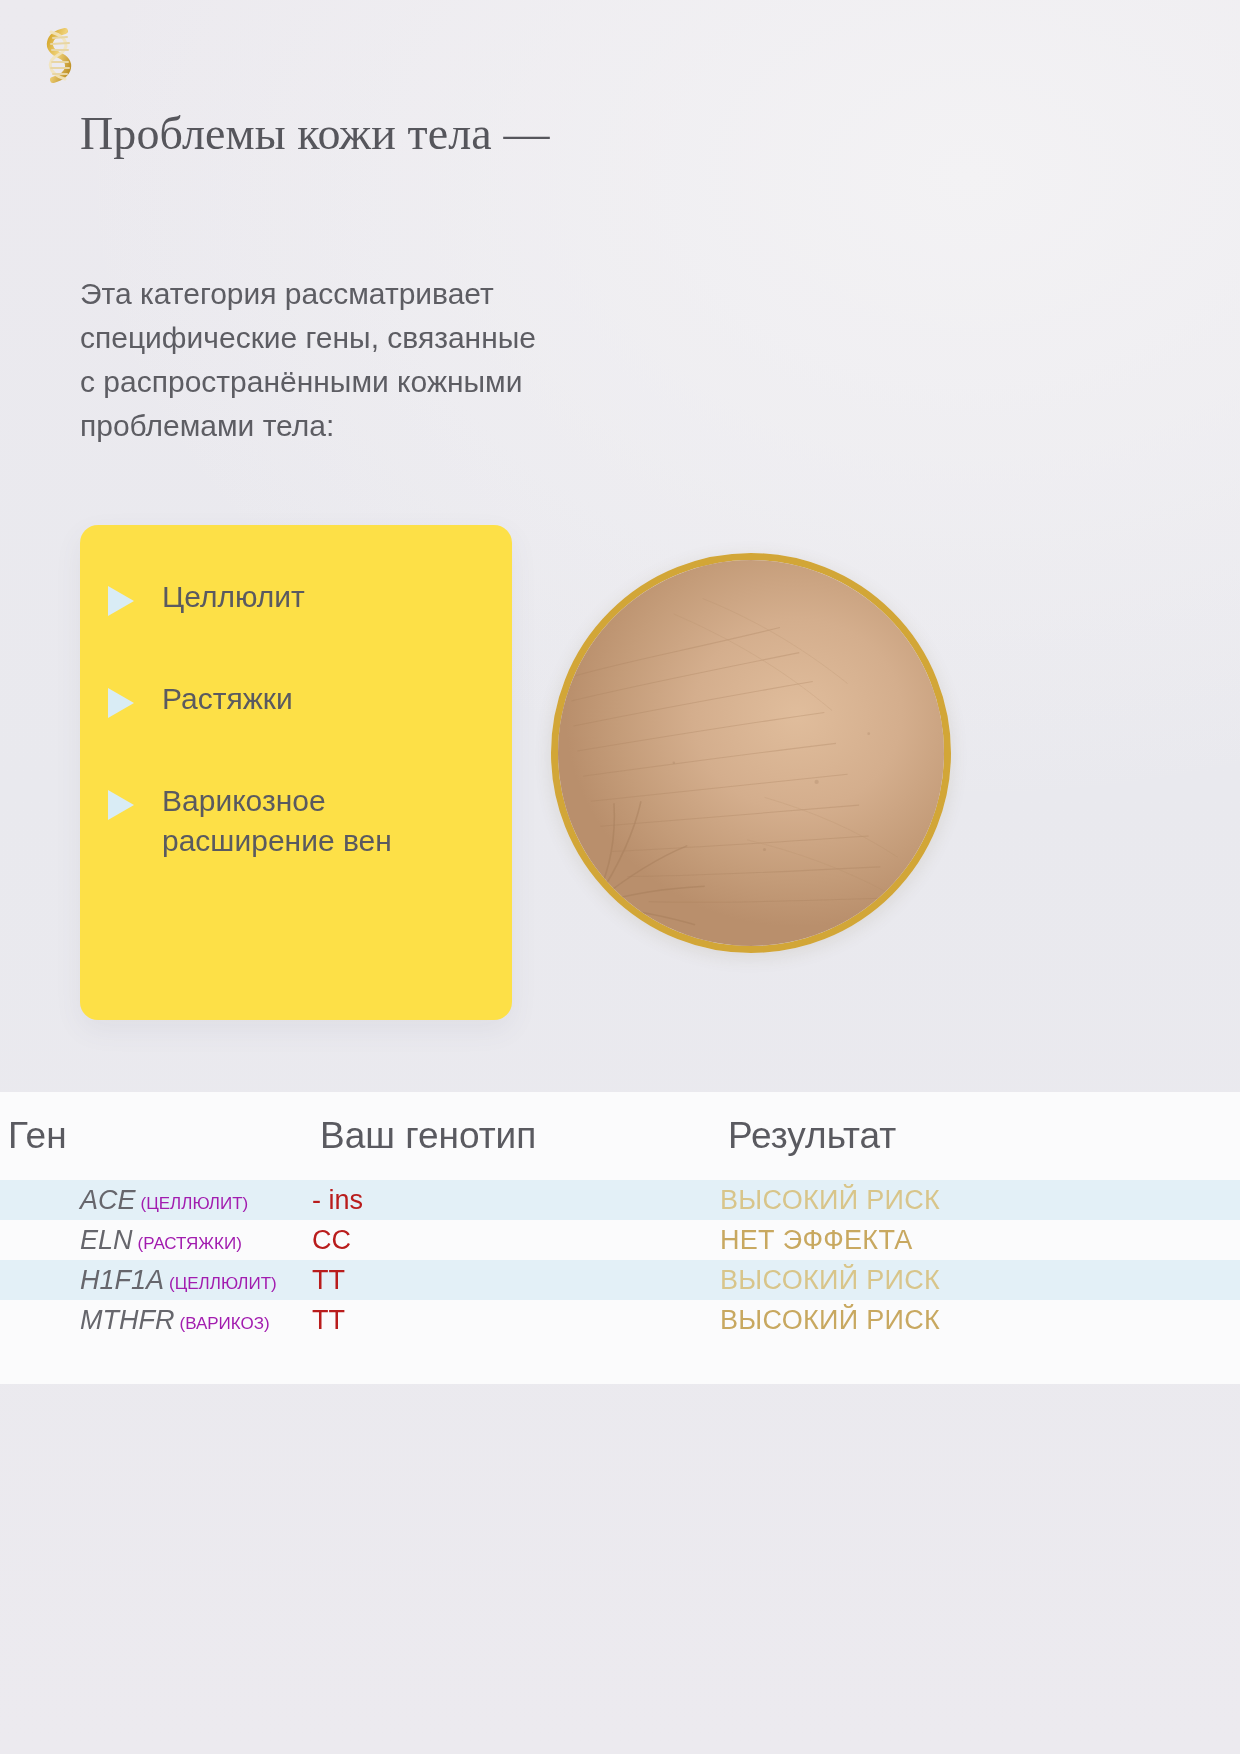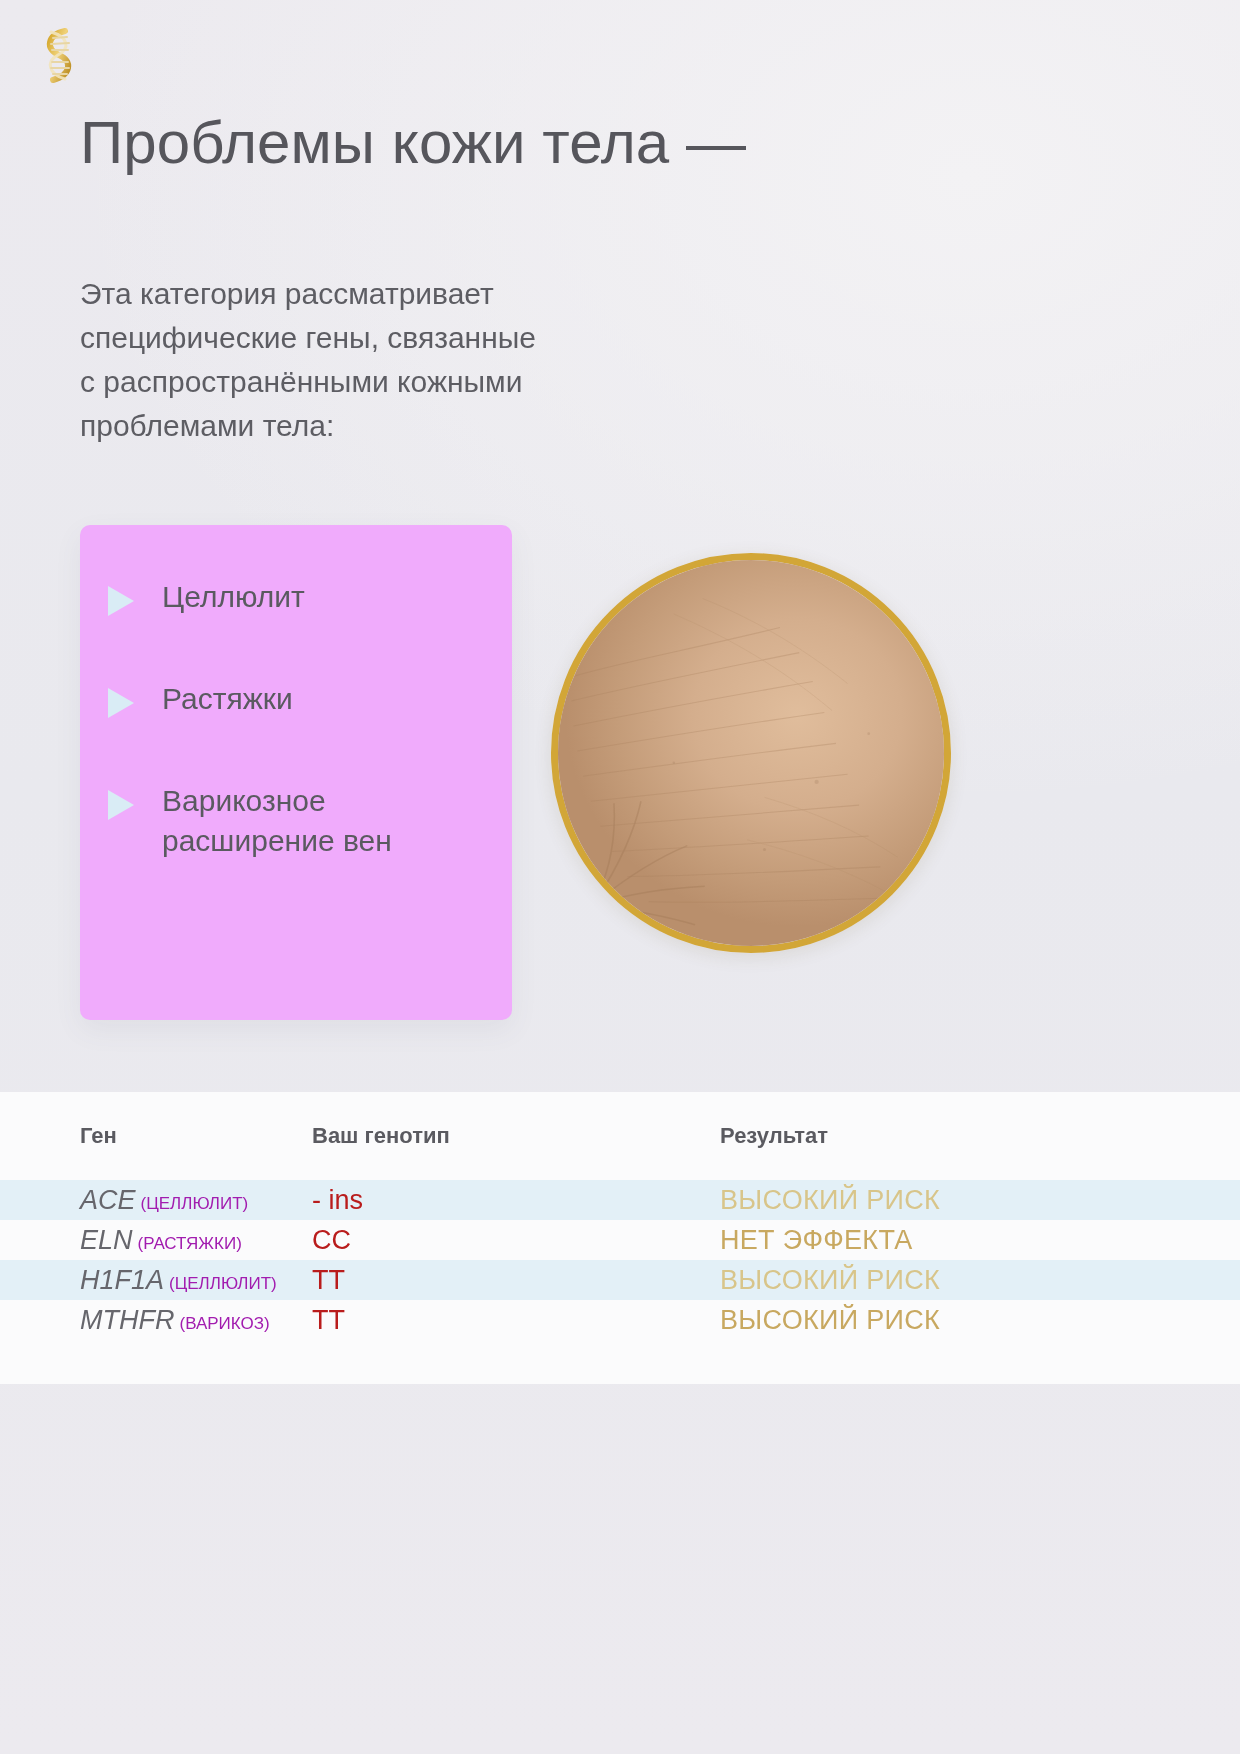--- a/index.html
+++ b/index.html
@@ -25,35 +25,36 @@
   
   .logo{
     position:absolute; left:31px; top:22px; width:56px; height:66px; z-index:5;
   }
 
   
   .content{ position:relative; z-index:3; }
 
   .title{
     position:absolute; left:80px; top:103px; width:860px;
-    font-size:60px; line-height:1.33; font-weight:300; color:#56565c;
+    font-size:46px; line-height:1.33; font-weight:300; color:#56565c;
     letter-spacing:.1px;
+    font-family:Liberation Serif, serif;
   }
   .title .l2{ display:block; }
 
   .lede{
     position:absolute; left:80px; top:272px; width:720px;
     font-size:30px; line-height:1.47; font-weight:300; color:#5d5d63;
   }
   .lede span{ display:block; }
 
   
   .card{
     position:absolute; left:80px; top:525px; width:432px; height:495px;
-    background:#f0abfc; border-radius:10px;
+    background:#fde047; border-radius:18px;
     box-shadow:0 10px 28px rgba(90,90,110,.07);
     z-index:3;
   }
   .bullets{ position:absolute; left:28px; top:52px; right:18px; }
   .bullet{ display:flex; align-items:flex-start; margin-bottom:62px; }
   .bullet:last-child{ margin-bottom:0; }
   .tri{
     width:0;height:0;flex:0 0 auto;
     border-top:15px solid transparent;
     border-bottom:15px solid transparent;
@@ -78,21 +79,21 @@
   .photo .wrinkles{ position:absolute; inset:0; opacity:.55; }
 
   
   .tablewrap{
     position:absolute; left:0; top:1092px; width:1240px; z-index:4;
   }
   .t-head{
     background:#fbfbfc; height:88px; display:flex; align-items:center;
   }
   .t-head .cell{
-    font-size:22px; font-weight:700; color:#5a5a60;
+    font-size:37px; font-weight:400; color:#5a5a60;padding-left:8px;
   }
   .trow{
     display:flex; align-items:center; height:40px;
   }
   .trow.alt{ background:#e3f0f7; }
   .trow.plain{ background:#fbfbfc; }
   .cell{ flex:0 0 auto; }
   .c-gene{ width:312px; padding-left:80px; }
   .c-geno{ width:408px; }
   .c-res{ width:440px; }

